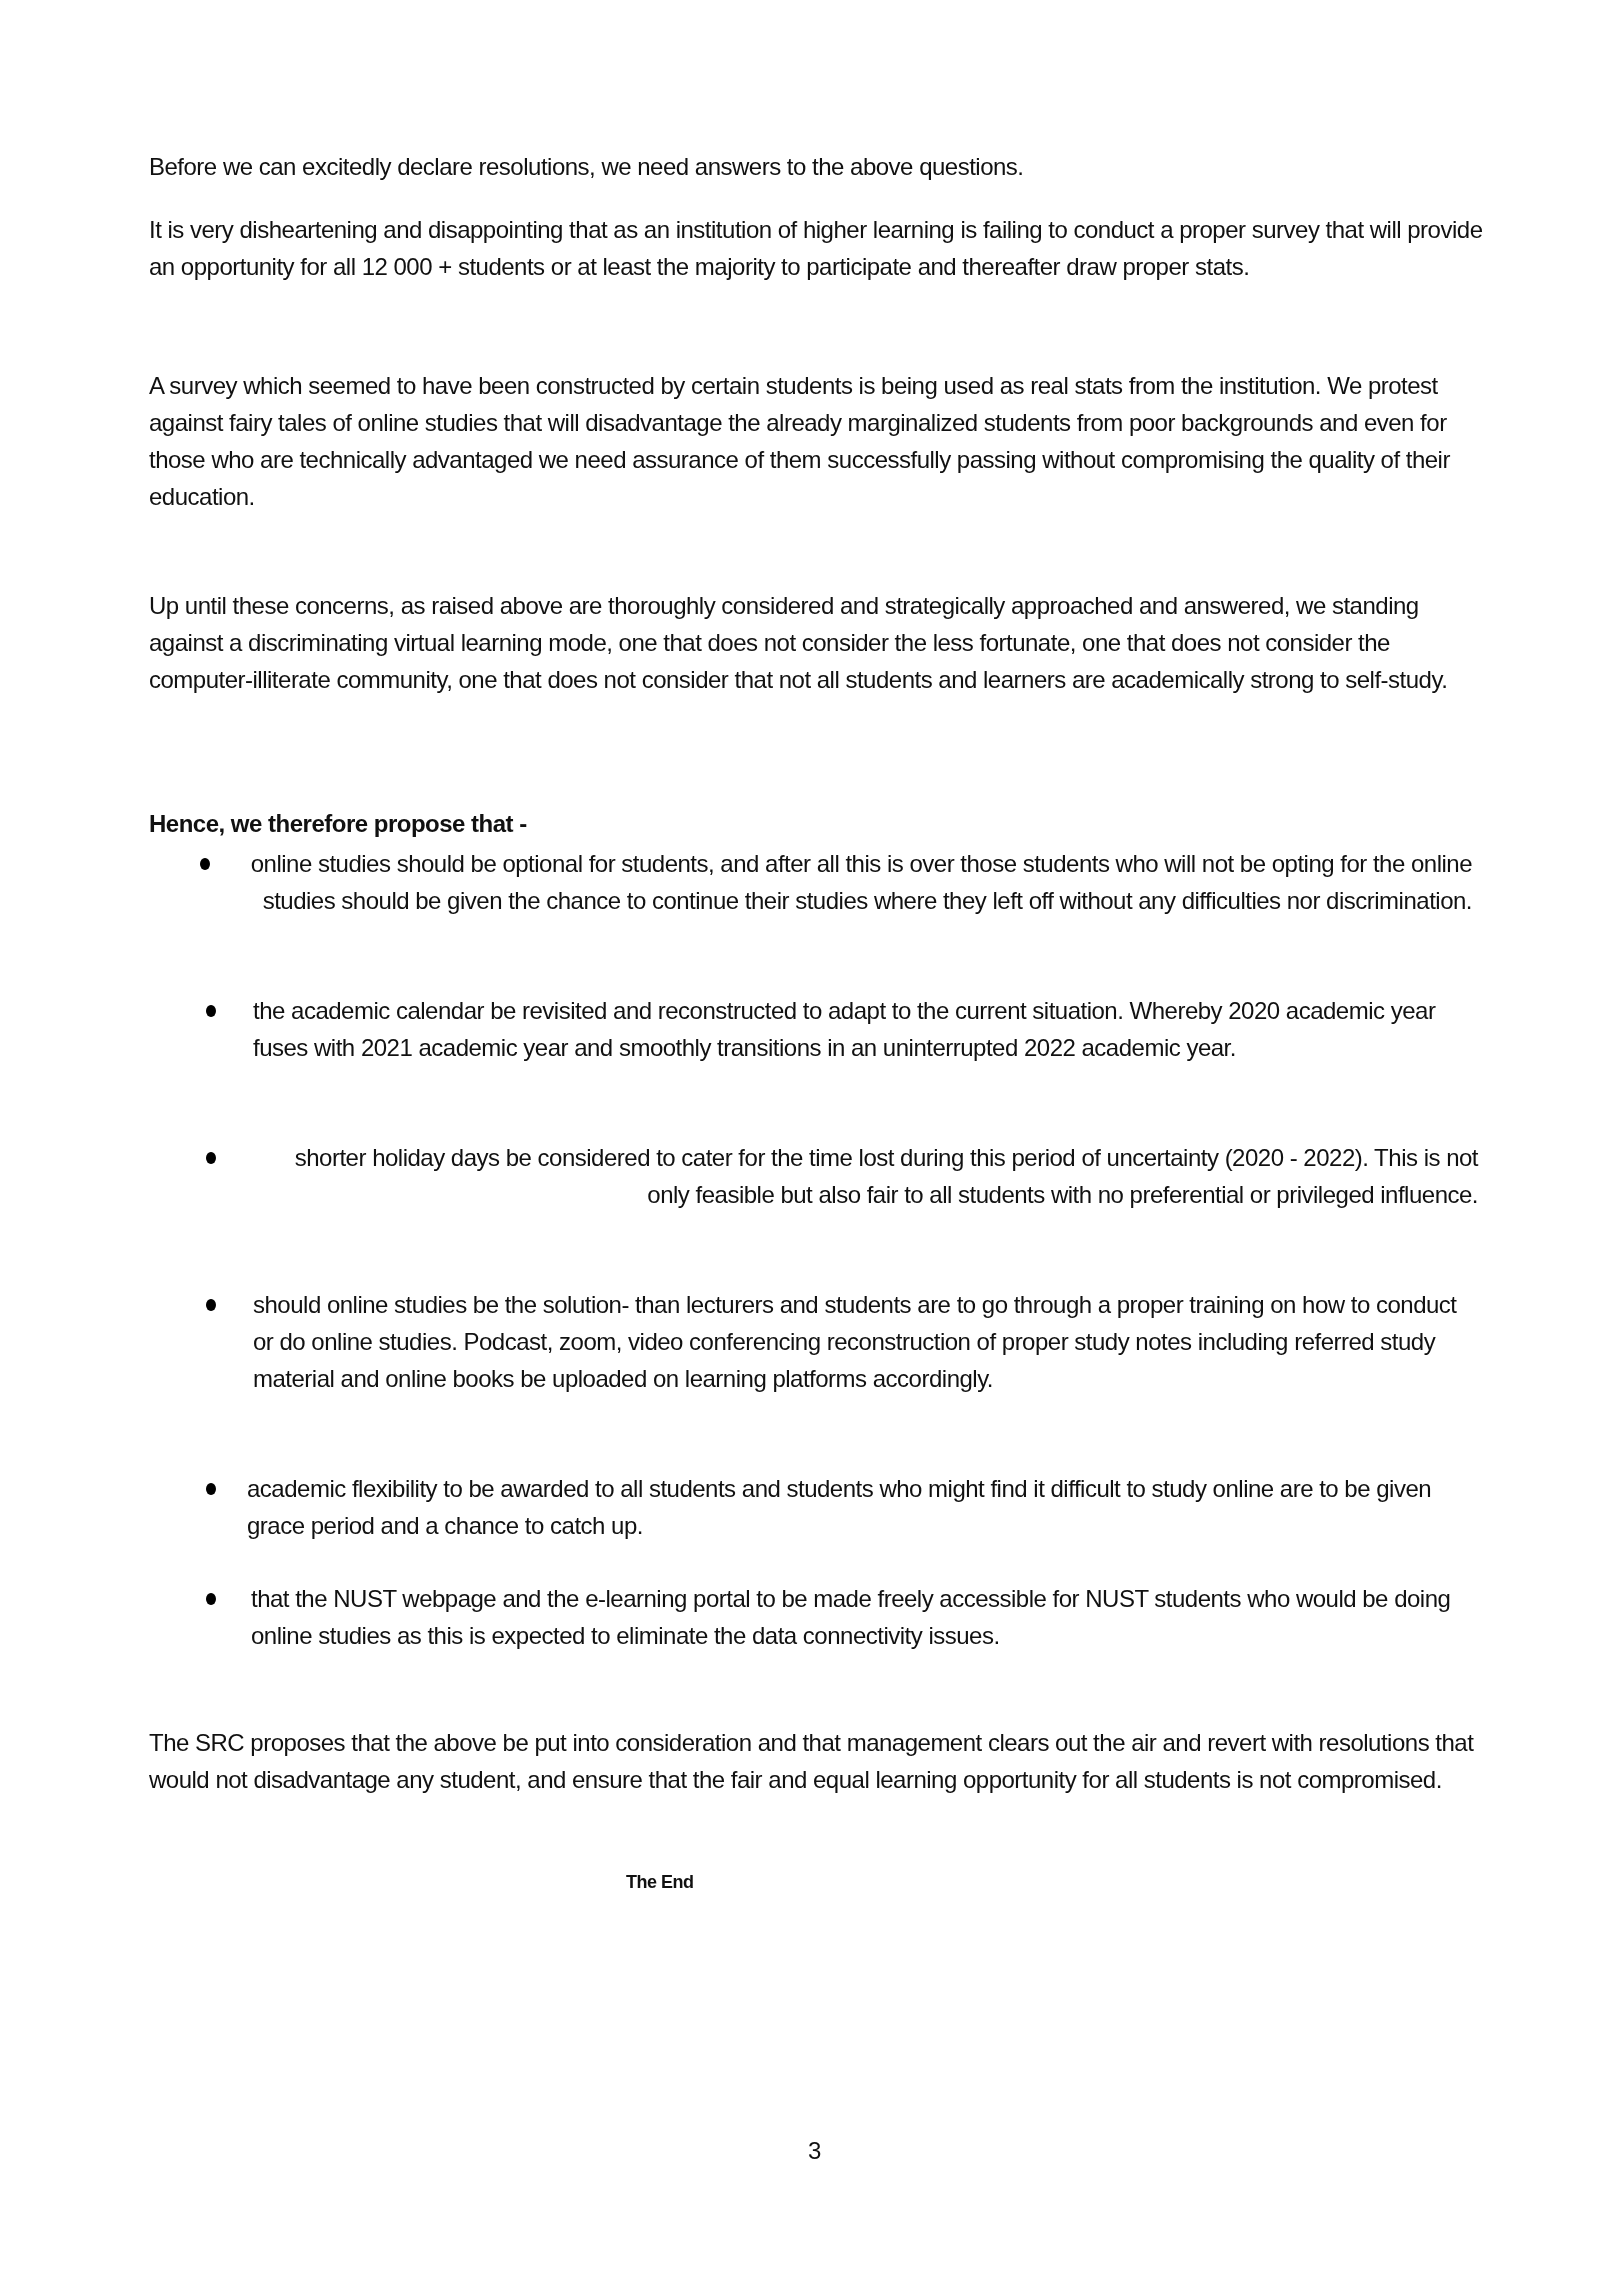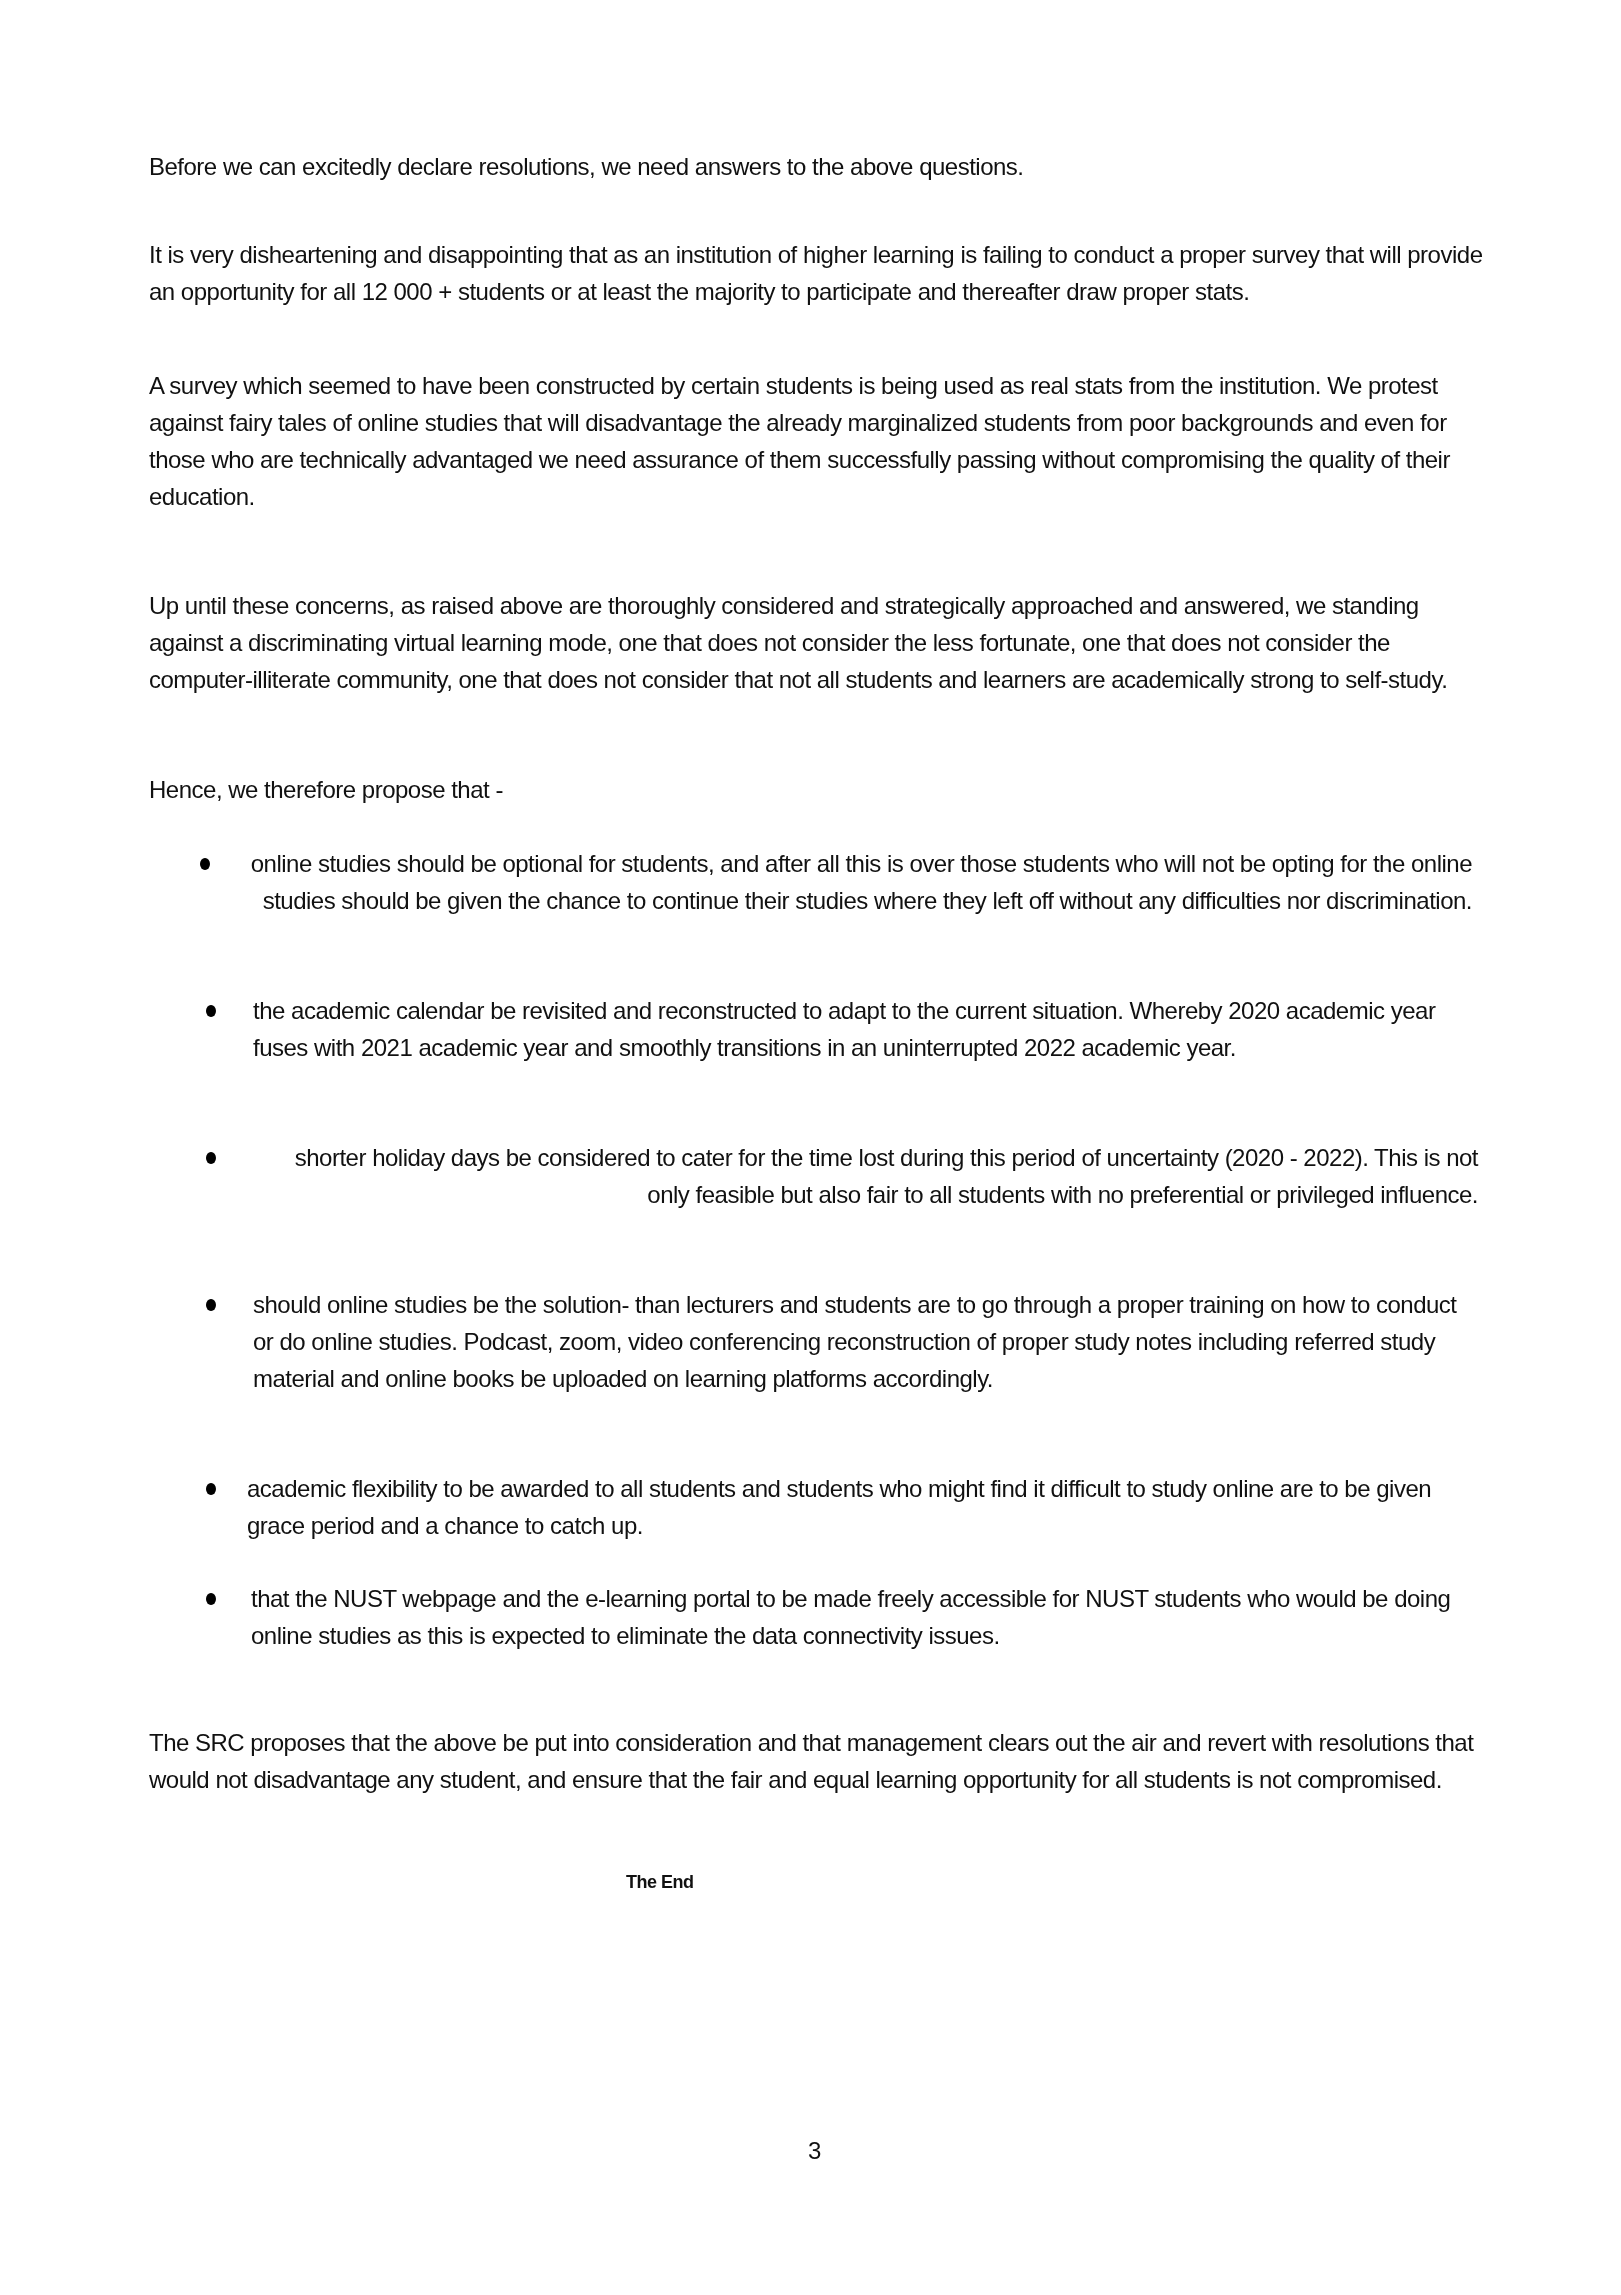--- a/index.html
+++ b/index.html
@@ -7,37 +7,37 @@
     width: 1622px; height: 2295px; position: relative; overflow: hidden;
     font-family: "Liberation Sans", "DejaVu Sans", sans-serif;
     color: #111111;
   }
   .page { position: absolute; left: 0; top: 0; width: 1622px; height: 2295px; }
   .p {
     position: absolute; left: 149px; width: 1335px;
     font-size: 24px; line-height: 37px; letter-spacing: -0.5px;
     transform-origin: left top;
   }
-  .bold { font-weight: normal; }
+  .bold { font-weight: bold; margin-top: 34px; }
   .bullet-item { position: absolute; width: 1287px; font-size: 24px; line-height: 37px; letter-spacing: -0.5px; }
   .bullet-dot {
     position: absolute; width: 10.2px; height: 12.6px; border-radius: 50%; background: #000;
   }
   .bullet-text { position: absolute; top: 0; width: 1225px; }
   .center-title { position: absolute; left: 626px; font-size: 18px; font-weight: bold; letter-spacing: -0.5px; }
   .page-num { position: absolute; left: 808px; top: 2137px; font-size: 24px; }
 </style>
 </head>
 <body>
 
 <div class="page">
 
   <div class="p" style="top:148px;">Before we can excitedly declare resolutions, we need answers to the above questions.</div>
 
-  <div class="p" style="top:236px;">It is very disheartening and disappointing that as an institution of higher learning is failing to conduct a proper survey that will provide an opportunity for all 12 000 + students or at least the majority to participate and thereafter draw proper stats.</div>
+  <div class="p" style="top:211px;">It is very disheartening and disappointing that as an institution of higher learning is failing to conduct a proper survey that will provide an opportunity for all 12 000 + students or at least the majority to participate and thereafter draw proper stats.</div>
 
   <div class="p" style="top:367px;">A survey which seemed to have been constructed by certain students is being used as real stats from the institution. We protest against fairy tales of online studies that will disadvantage the already marginalized students from poor backgrounds and even for those who are technically advantaged we need assurance of them successfully passing without compromising the quality of their education.</div>
 
   <div class="p" style="top:587px;">Up until these concerns, as raised above are thoroughly considered and strategically approached and answered, we standing against a discriminating virtual learning mode, one that does not consider the less fortunate, one that does not consider the computer-illiterate community, one that does not consider that not all students and learners are academically strong to self-study.</div>
 
   <div class="p bold" style="top:771px;">Hence, we therefore propose that -</div>
 
   <div>
     <div class="bullet-item" style="left:200px; top:845px;">
       <span class="bullet-dot" style="left:0; top:12.6px;"></span>

